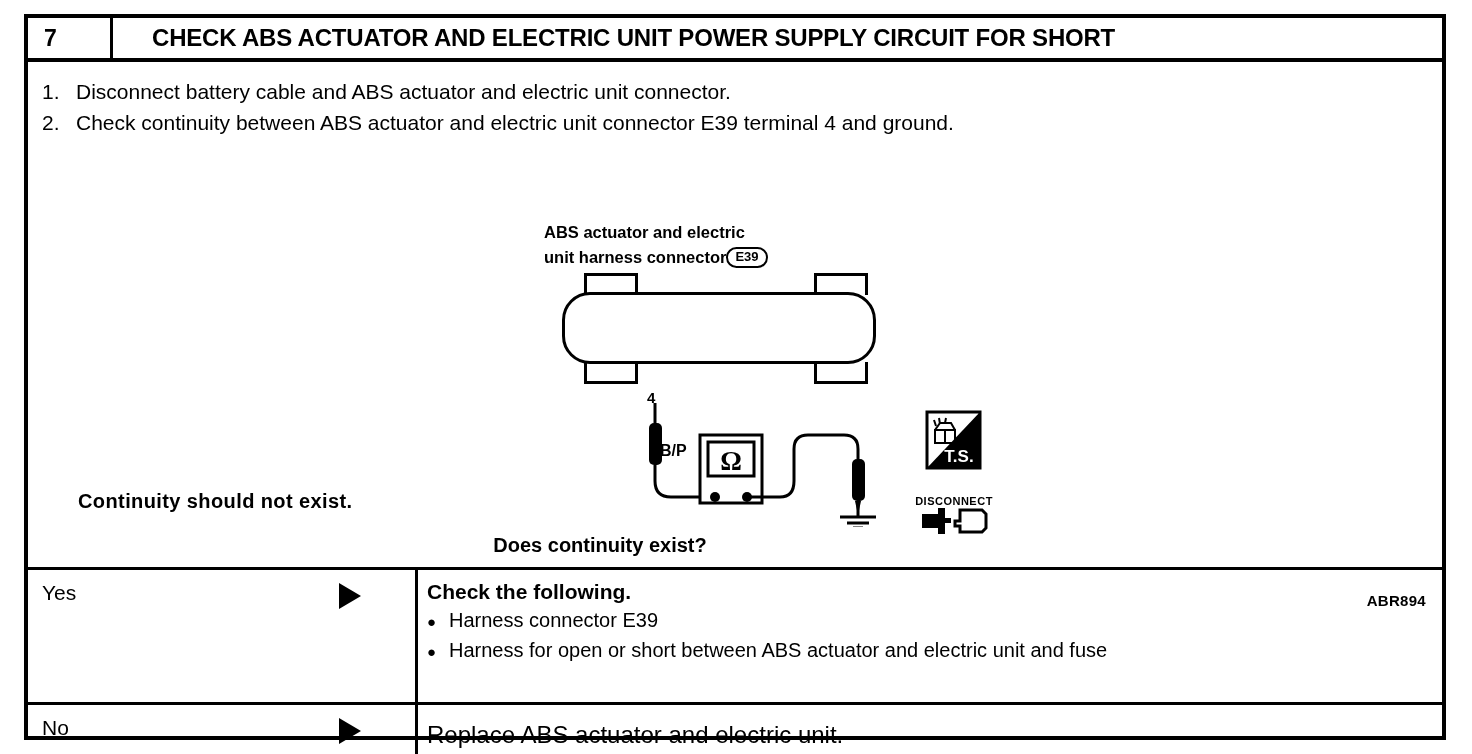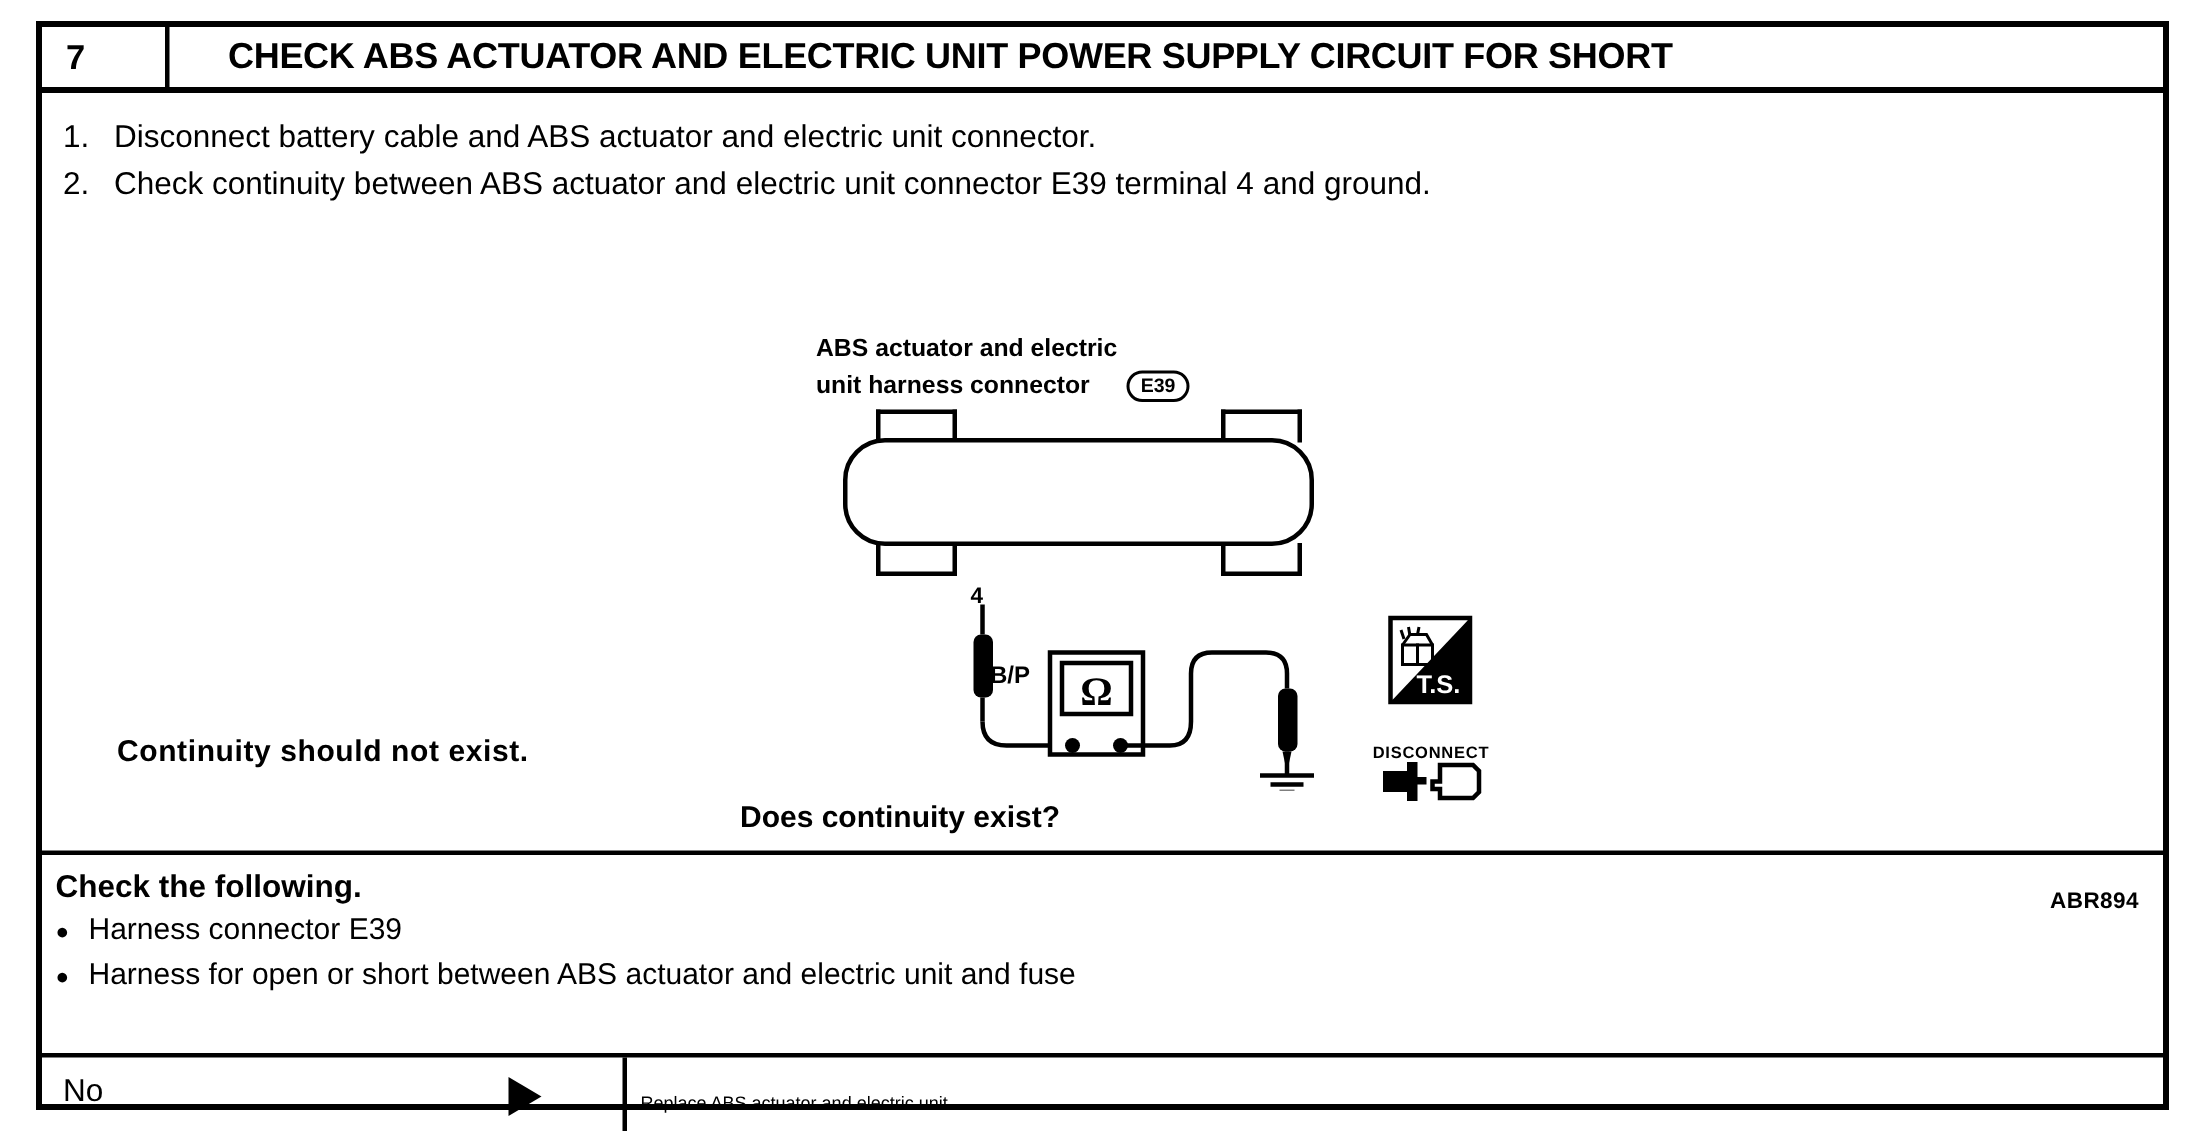--- a/index.html
+++ b/index.html
@@ -114,21 +114,21 @@
     left: 516px;
     top: 68px;
     font-size: 16.5px;
     font-weight: bold;
     line-height: 25px;
     white-space: nowrap;
   }
   .fig-caption .cap-line2 {
     display: flex;
     align-items: center;
-    gap: 25px;
+    gap: 0;
   }
   .conn-code {
     display: inline-block;
     border: 2px solid #000;
     border-radius: 11px;
     padding: 0px 7px 1px 7px;
     font-size: 13px;
     font-weight: bold;
     line-height: 16px;
   }
@@ -284,21 +284,21 @@
     align-items: baseline;
     font-size: 20px;
     line-height: 29px;
   }
   .bullet-dot {
     flex: 0 0 22px;
     font-size: 15px;
     line-height: 29px;
   }
   .plain-body {
-    font-size: 12px;
+    font-size: 24px;
     line-height: 30px;
     padding-top: 8px;
   }
 </style>
 </head>
 <body>
 
 <div id="page">
   <div class="frame">
 
@@ -390,20 +390,24 @@
         </svg>
 
         <div class="fig-code">ABR894</div>
       </div>
 
       <div class="result-note">Continuity should not exist.</div>
       <div class="question">Does continuity exist?</div>
     </div>
 
     <div class="answer-row row-yes">
+      <div class="ans-label-cell">
+        <div class="ans-label">Yes</div>
+        <div class="arrow"></div>
+      </div>
       <div class="ans-body-cell">
         <div class="ans-heading">Check the following.</div>
         <ul class="ans-bullets">
           <li>
             <span class="bullet-dot">●</span>
             <span>Harness connector E39</span>
           </li>
           <li>
             <span class="bullet-dot">●</span>
             <span>Harness for open or short between ABS actuator and electric unit and fuse</span>

